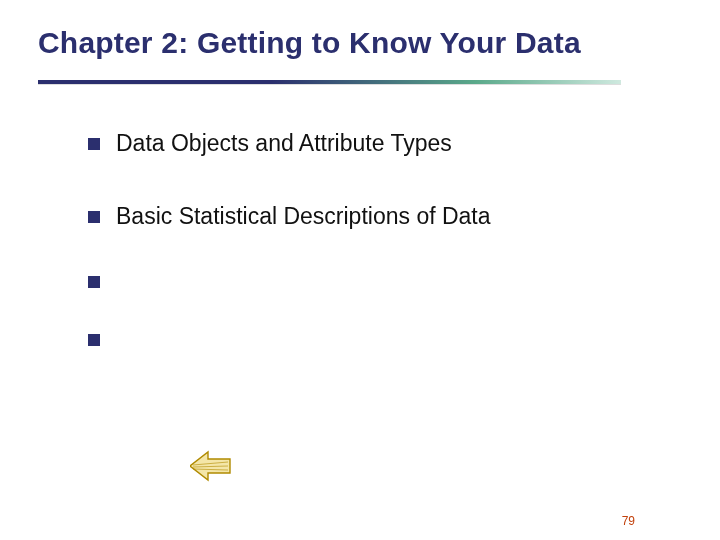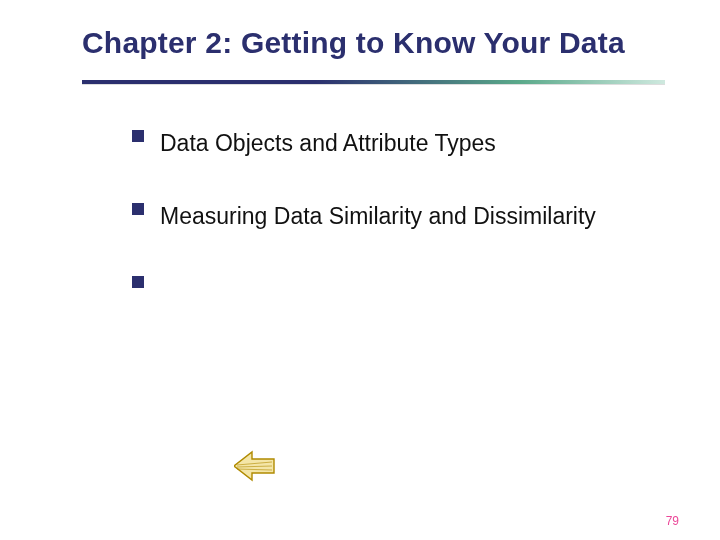--- a/index.html
+++ b/index.html
@@ -10,21 +10,20 @@
     background: #ffffff;
     font-family: Arial, Helvetica, sans-serif;
     overflow: hidden;
     position: relative;
   }
   .slide {
     width: 651px;
     height: 540px;
     position: relative;
     box-sizing: border-box;
-    margin-left: 44px;
   }
   .title {
     position: absolute;
     top: 26px;
     left: 38px;
     right: 30px;
     font-size: 30px;
     font-weight: bold;
     color: #2b2f6e;
     letter-spacing: 0.2px;
@@ -39,21 +38,21 @@
     box-shadow: 0 1px 0 #ddd;
   }
   .items {
     position: absolute;
     top: 130px;
     left: 48px;
     right: 40px;
   }
   .item {
     display: flex;
-    align-items: flex-start;
+    align-items: center;
     margin: 0 0 46px 0;
     padding-left: 40px;
   }
   .bullet {
     width: 12px;
     height: 12px;
     background: #2b2f6e;
     margin-right: 16px;
     flex: none;
   }
@@ -66,40 +65,43 @@
     left: 190px;
     top: 448px;
     width: 42px;
     height: 36px;
   }
   .pagenum {
     position: absolute;
     right: 16px;
     bottom: 12px;
     font-size: 12px;
-    color: #ec4899;
+    color: #c2410c;
   }
 </style>
 </head>
 <body>
 
 <div class="slide">
 
   <div class="title">Chapter 2: Getting to Know Your Data</div>
 
   <div class="rule"></div>
 
   <div class="items">
     <div class="item">
       <span class="bullet"></span>
       <span class="itemtext">Data Objects and Attribute Types</span>
     </div>
     <div class="item">
       <span class="bullet"></span>
-      <span class="itemtext">Measuring Data Similarity and Dissimilarity</span>
+      <span class="itemtext">Basic Statistical Descriptions of Data</span>
+    </div>
+    <div class="item">
+      <span class="bullet"></span>
     </div>
     <div class="item">
       <span class="bullet"></span>
     </div>
   </div>
 
   <div class="arrow-wrap">
     <svg viewBox="0 0 42 36" width="42" height="36">
       <polygon points="0,18 18,4 18,11 40,11 40,25 18,25 18,32" fill="#f4e6a8" stroke="#b08a00" stroke-width="1.4"></polygon>
       <line x1="3" y1="17" x2="38" y2="14" stroke="#b08a00" stroke-width="0.6"></line>

